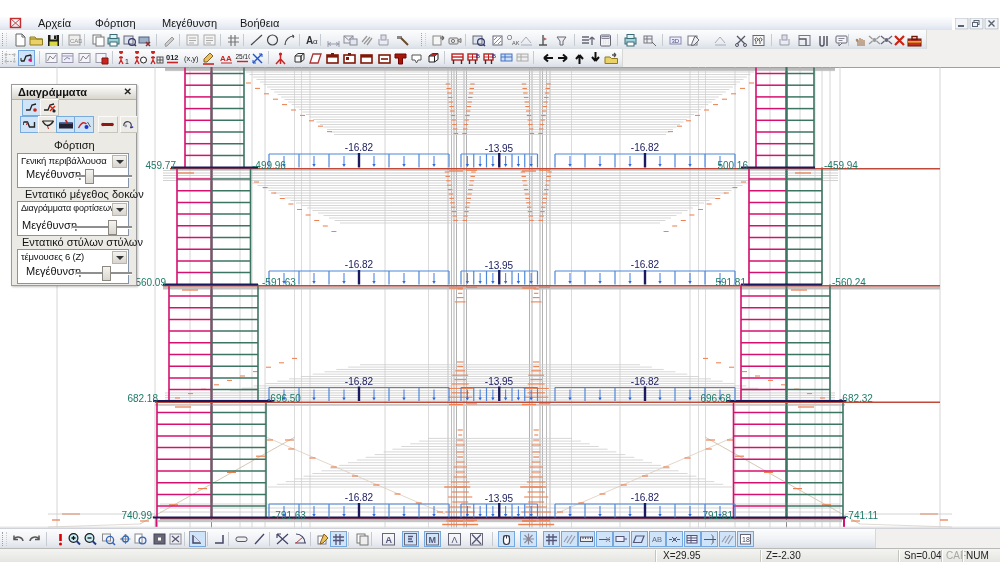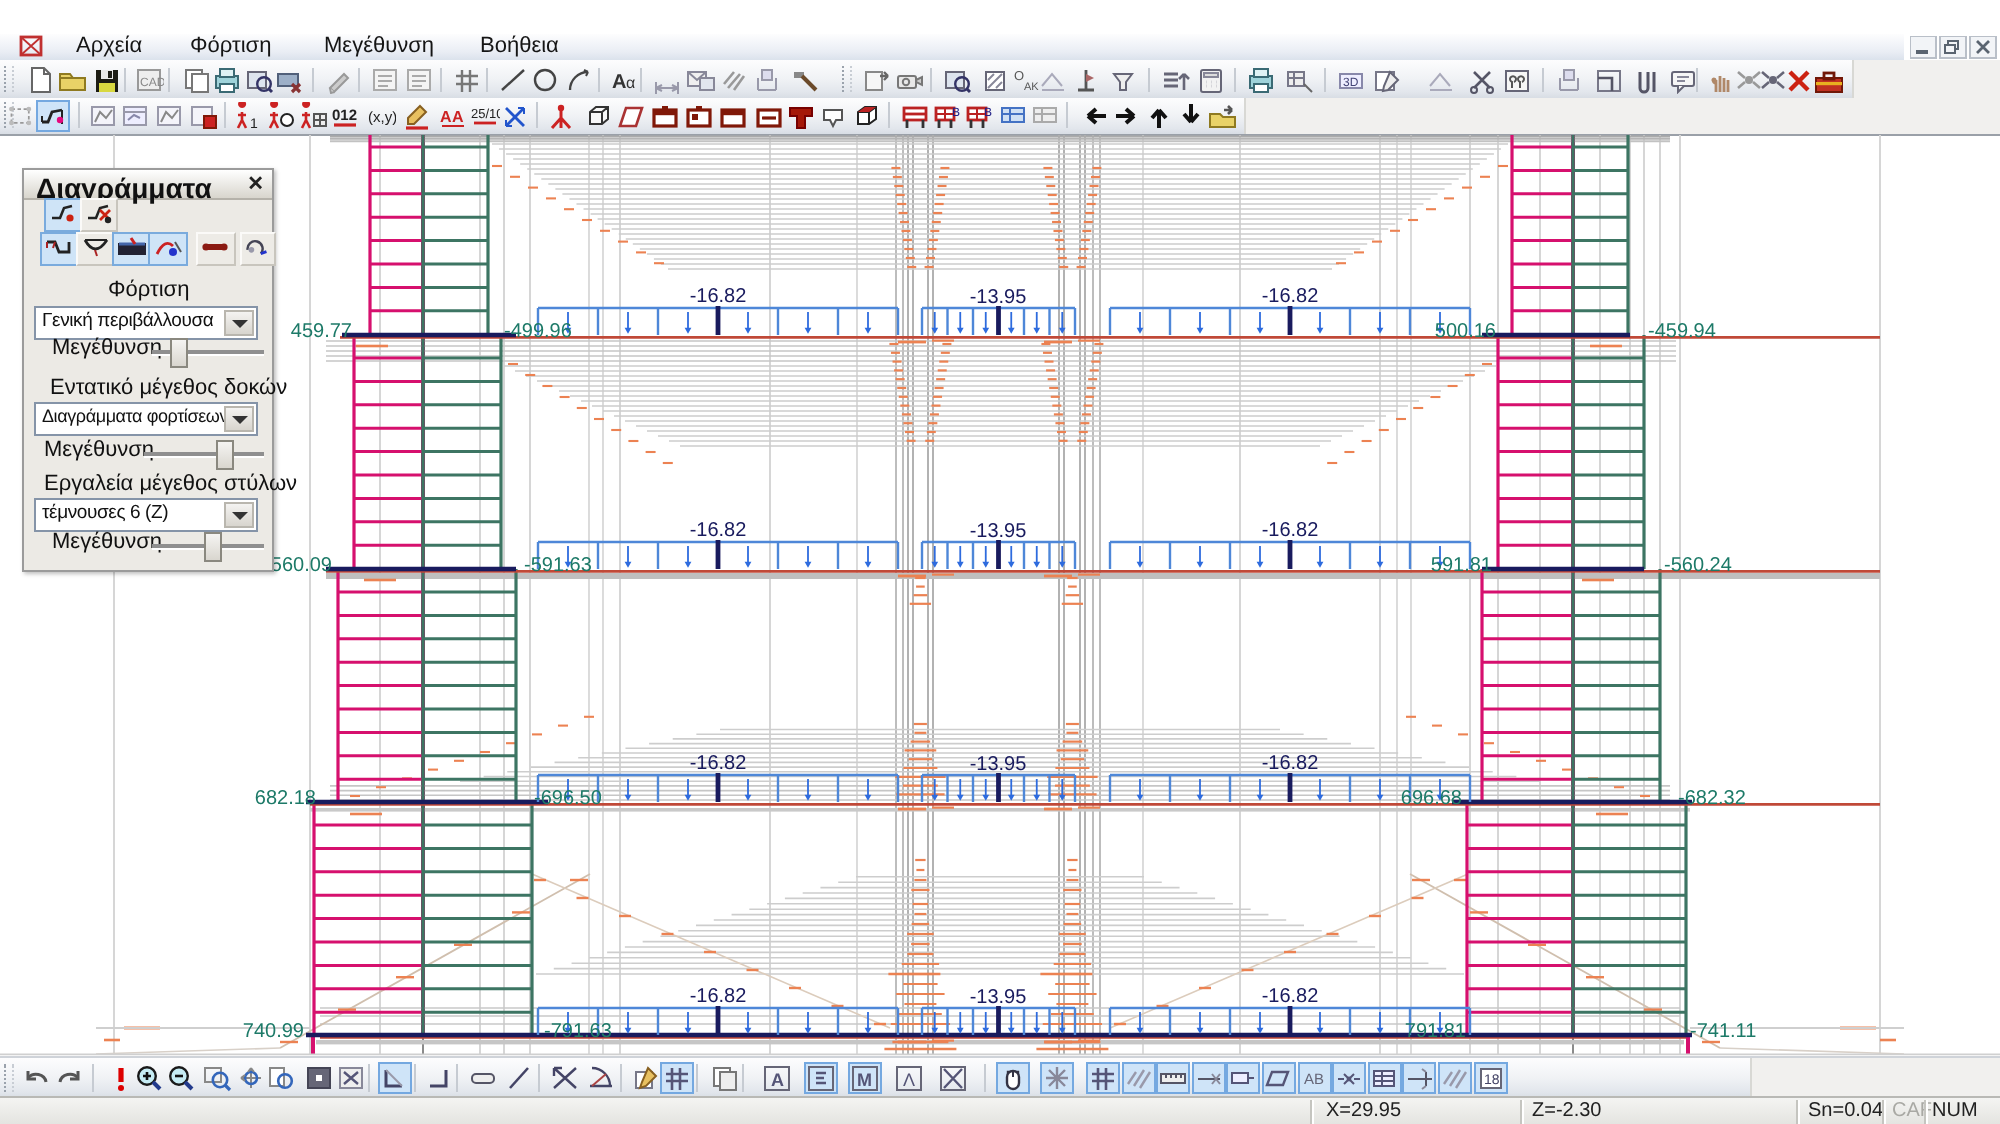--- a/index.html
+++ b/index.html
@@ -27,27 +27,27 @@
   .tsep{position:absolute;width:1px;background:#c6cbd2;}
   
   #status{left:0;top:548px;width:1000px;height:14px;background:linear-gradient(#f4f4f2,#e3e3df);border-top:1px solid #b9b9b5;font-size:10px;color:#222;}
   #status span{position:absolute;top:1px;}
   .ssep{position:absolute;top:1px;width:1px;height:12px;background:#c5c5c0;border-right:1px solid #fff;}
   
   #pal{left:11px;top:84px;width:124px;height:200px;background:#eceae5;
     border:1px solid #9b9b9b;box-shadow:1px 1px 2px rgba(0,0,0,.25);}
   #pal .ptitle{position:absolute;left:0;top:0;width:100%;height:14px;
     background:linear-gradient(#ffffff,#d8d5cd);border-bottom:1px solid #b5b2aa;}
-  #pal .ptitle b{position:absolute;left:6px;top:1px;font-size:14px;color:#111;}
+  #pal .ptitle b{position:absolute;left:6px;top:1px;font-size:11px;color:#111;}
   #pal .px{position:absolute;right:4px;top:1px;font-size:10px;font-weight:bold;color:#222;}
   .pbtn{position:absolute;height:15px;background:#edebe6;border:1px solid #c8c5bd;
     border-top-color:#fbfaf8;border-left-color:#fbfaf8;}
   .pbtn.on{background:#cfe4f7;border:1px solid #7aabdd;}
   .plabel{position:absolute;font-size:11px;color:#111;white-space:nowrap;}
-  .pselect{position:absolute;box-sizing:border-box;height:17px;background:#fff;border:1px solid #8594a8;font-size:9.5px;color:#111;letter-spacing:-0.2px;}
+  .pselect{position:absolute;box-sizing:border-box;height:35px;background:#fff;border:1px solid #8594a8;font-size:9.5px;color:#111;letter-spacing:-0.2px;}
   .pselect .tx{position:absolute;left:3px;top:1px;white-space:nowrap;}
   .pselect .da{position:absolute;box-sizing:border-box;right:1px;top:1px;width:15px;height:13px;background:linear-gradient(#f4f3f1,#d8d5ce);border:1px solid #b9b6ae;}
   .pselect .da i{position:absolute;left:3px;top:4px;width:0;height:0;border:4px solid transparent;border-top:4px solid #333;border-bottom:none;}
   .slider .track{position:absolute;height:2px;background:#8f8f8f;border-bottom:1px solid #fff;}
   .slider .thumb{position:absolute;width:7px;height:13px;background:linear-gradient(#f5f4f2,#d9d6cf);border:1px solid #8a887f;}
 </style>
 </head>
 <body>
 <div id="app">
 
@@ -1547,21 +1547,21 @@
         <span class="tx" style="font-size:9px">Διαγράμματα φορτίσεων</span>
         <span class="da">
           <i></i>
         </span>
       </div>
     <div class="slider">
         <div class="plabel" style="left:10px;top:134px">Μεγέθυνση</div>
         <div class="track" style="left:60px;top:141px;width:60px"></div>
         <div class="thumb" style="left:96px;top:135px"></div>
       </div>
-    <div class="plabel" style="left:10px;top:151px">Εργαλεία μέγεθος στύλων</div>
+    <div class="plabel" style="left:10px;top:151px">Εντατικό στύλων στύλων</div>
     <div class="pselect" style="left:5px;top:164px;width:112px">
         <span class="tx">τέμνουσες 6 (Ζ)</span>
         <span class="da">
           <i></i>
         </span>
       </div>
     <div class="slider">
         <div class="plabel" style="left:14px;top:180px">Μεγέθυνση</div>
         <div class="track" style="left:64px;top:187px;width:56px"></div>
         <div class="thumb" style="left:90px;top:181px"></div>

